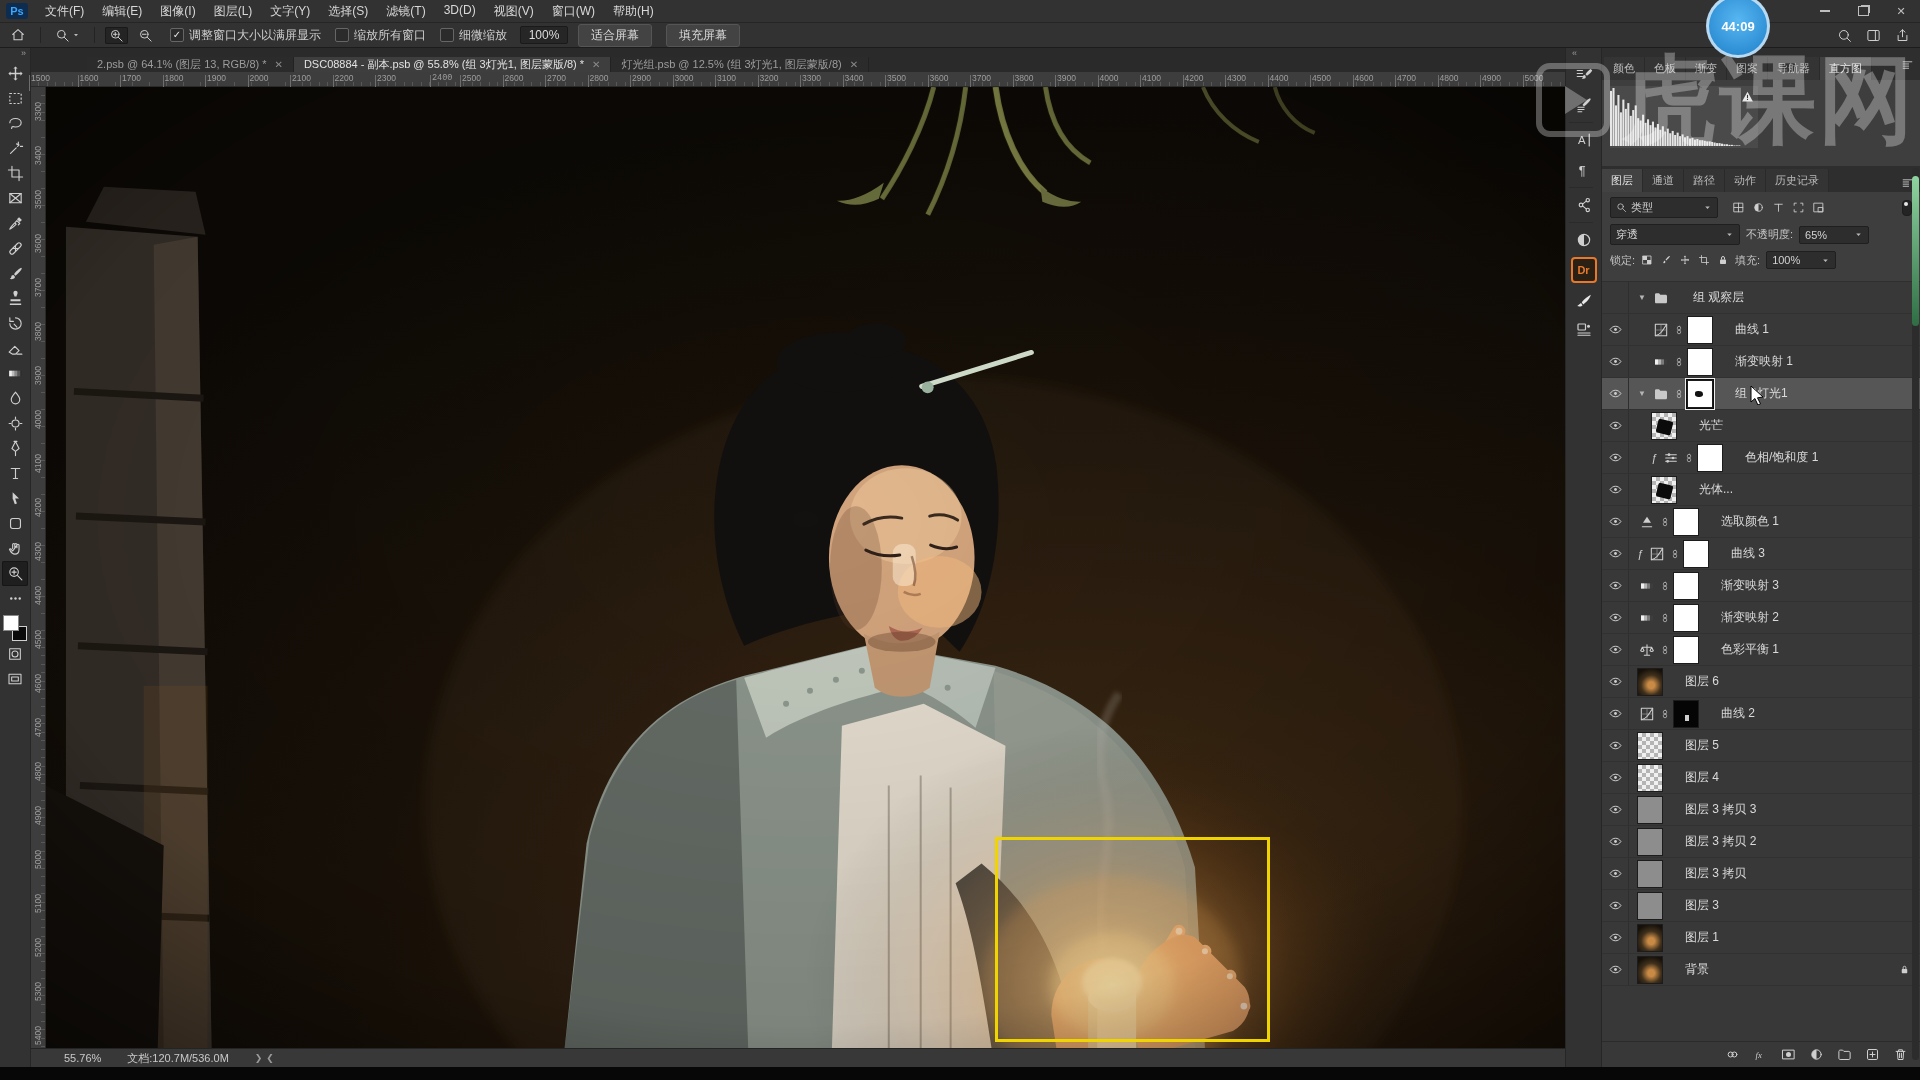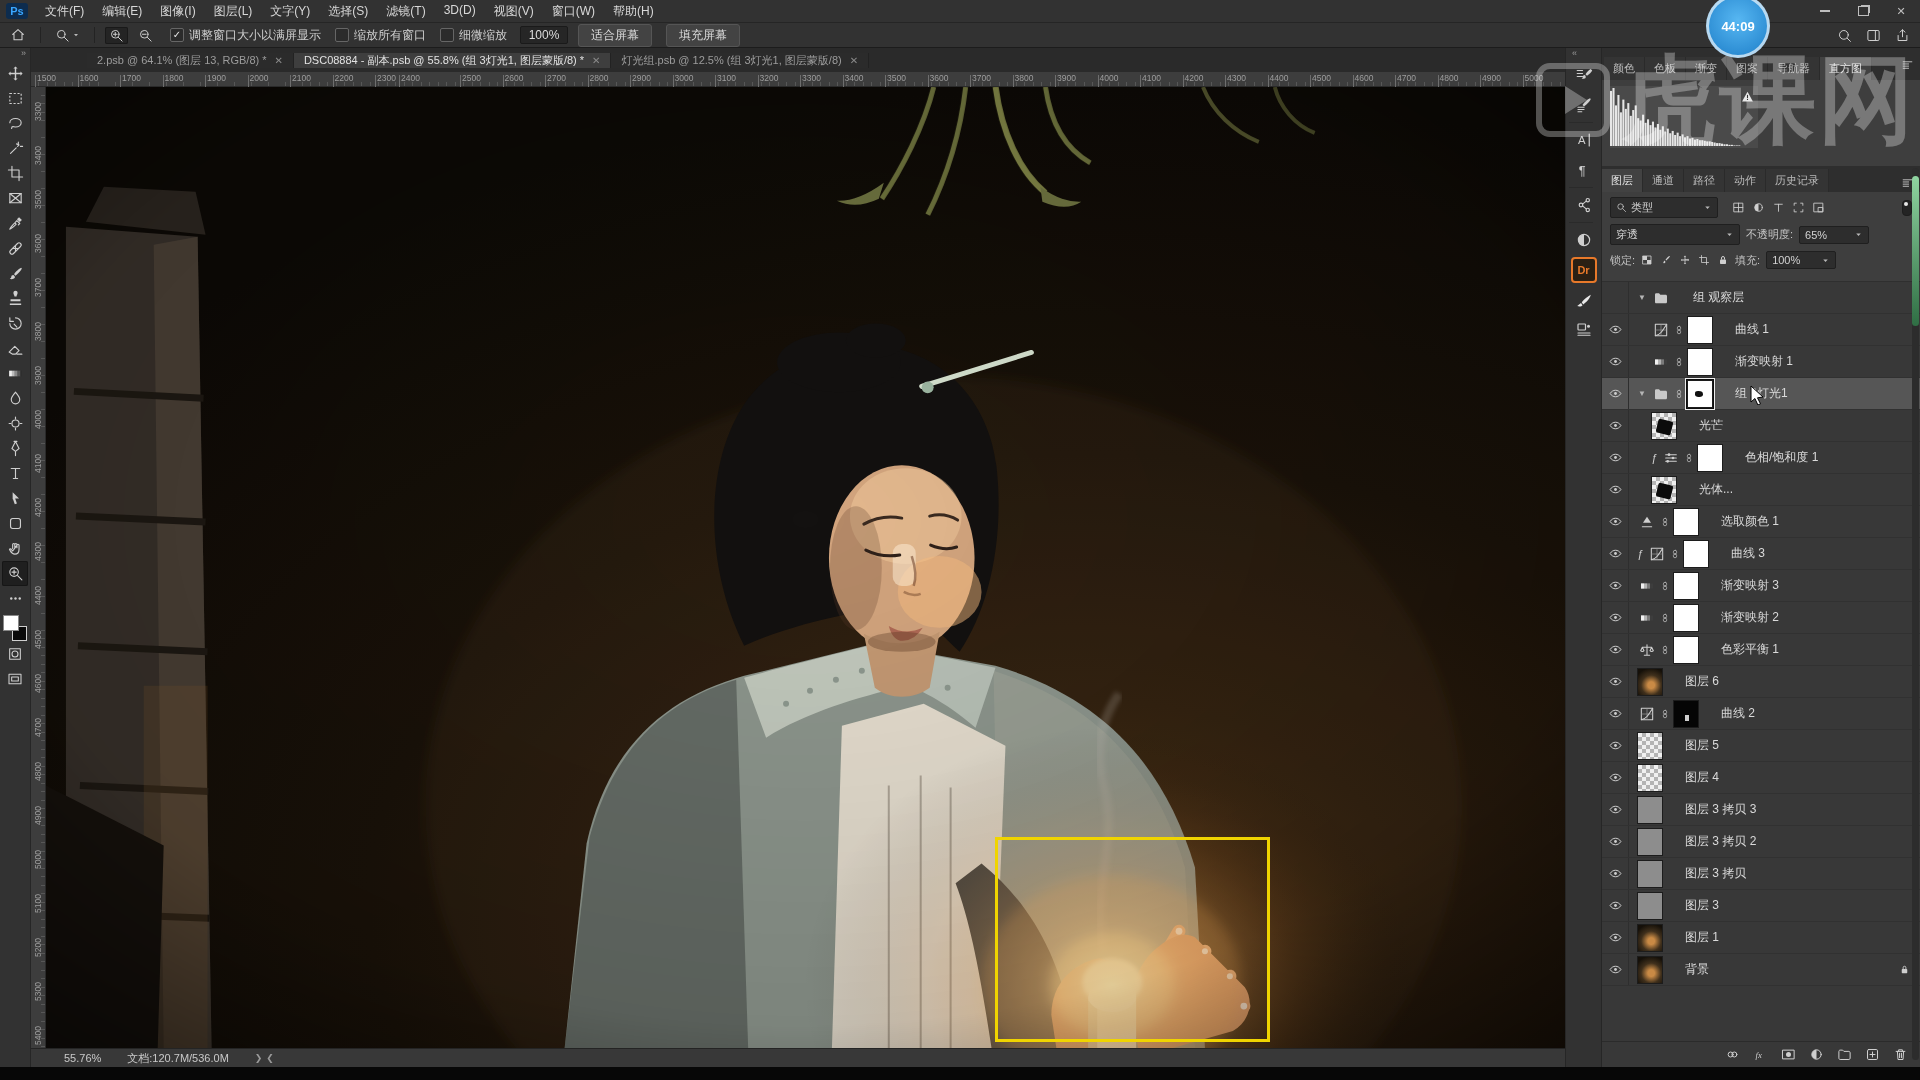--- a/index.html
+++ b/index.html
@@ -31,21 +31,21 @@
   
   .toolcol{width:30px;background:#323232;border-right:1px solid #262626;display:flex;flex-direction:column;align-items:center;}
   .tc-chev{height:13px;color:#9a9a9a;font-size:9px;letter-spacing:-2px;align-self:flex-end;padding-right:6px;}
   .tool{width:26px;height:25px;display:flex;align-items:center;justify-content:center;border-radius:2px;}
   .tool.active{background:#1f1f1f;box-shadow:inset 0 0 0 1px #161616;}
   .chips{position:relative;width:24px;height:26px;margin-top:4px;}
   .chip-b{position:absolute;right:0;bottom:0;width:13px;height:13px;background:#0a0a0a;border:1px solid #cfcfcf;}
   .chip-f{position:absolute;left:0;top:0;width:14px;height:14px;background:#fff;border:1px solid #888;}
   
   .centercol{flex:1;display:flex;flex-direction:column;min-width:0;background:#1e1e1e;}
-  .tabbar{height:24px;background:#2a2a2a;display:flex;align-items:center;padding-left:56px;}
+  .tabbar{height:24px;background:#2a2a2a;display:flex;align-items:flex-end;padding-left:56px;}
   .doc-tab{display:flex;align-items:center;gap:8px;padding:0 10px;font-size:11px;color:#9c9c9c;
      background:#2b2b2b;border-right:1px solid #222;max-width:420px;white-space:nowrap;}
   .doc-tab.active{background:#3e3e3e;color:#e2e2e2;}
   .tab-x{color:#8a8a8a;font-size:10px;}
   .ruler-h{height:14px;background:#3d3d3d;border-bottom:1px solid #2a2a2a;position:relative;margin-left:0;
      background-image:repeating-linear-gradient(to right,transparent 0 7.5px,#575757 7.5px 8.5px);
      background-size:100% 4px;background-position:0 100%;background-repeat:no-repeat;}
   .rh-lab{position:absolute;top:1px;font-size:8.5px;color:#9d9d9d;}
   .rh-lab::before{content:"";position:absolute;left:-2px;top:2px;height:16px;width:1px;background:#6e6e6e;}
   .canvasrow{flex:1;display:flex;min-height:0;}
@@ -373,30 +373,30 @@
           <div class="doc-tab active">
             <span>DSC08884 - 副本.psb @ 55.8% (组 3灯光1, 图层蒙版/8) *</span>
             <span class="tab-x">✕</span>
           </div>
           <div class="doc-tab">
             <span>灯光组.psb @ 12.5% (组 3灯光1, 图层蒙版/8)</span>
             <span class="tab-x">✕</span>
           </div>
         </div>
       <div class="ruler-h" id="ruler-h">
-          <span class="rh-lab" style="left: 6px;">1500</span>
+          <span class="rh-lab" style="left: 0;">1500</span>
           <span class="rh-lab" style="left: 48.5px;">1600</span>
           <span class="rh-lab" style="left: 91px;">1700</span>
           <span class="rh-lab" style="left: 133.5px;">1800</span>
           <span class="rh-lab" style="left: 176px;">1900</span>
           <span class="rh-lab" style="left: 218.5px;">2000</span>
           <span class="rh-lab" style="left: 261px;">2100</span>
           <span class="rh-lab" style="left: 303.5px;">2200</span>
           <span class="rh-lab" style="left: 346px;">2300</span>
-          <span class="rh-lab" style="left: 370px;">2400</span>
+          <span class="rh-lab" style="left: 401px; font-family: Liberation Mono, monospace;">2400</span>
           <span class="rh-lab" style="left: 431px;">2500</span>
           <span class="rh-lab" style="left: 473.5px;">2600</span>
           <span class="rh-lab" style="left: 516px;">2700</span>
           <span class="rh-lab" style="left: 558.5px;">2800</span>
           <span class="rh-lab" style="left: 601px;">2900</span>
           <span class="rh-lab" style="left: 643.5px;">3000</span>
           <span class="rh-lab" style="left: 686px;">3100</span>
           <span class="rh-lab" style="left: 728.5px;">3200</span>
           <span class="rh-lab" style="left: 771px;">3300</span>
           <span class="rh-lab" style="left: 813.5px;">3400</span>

